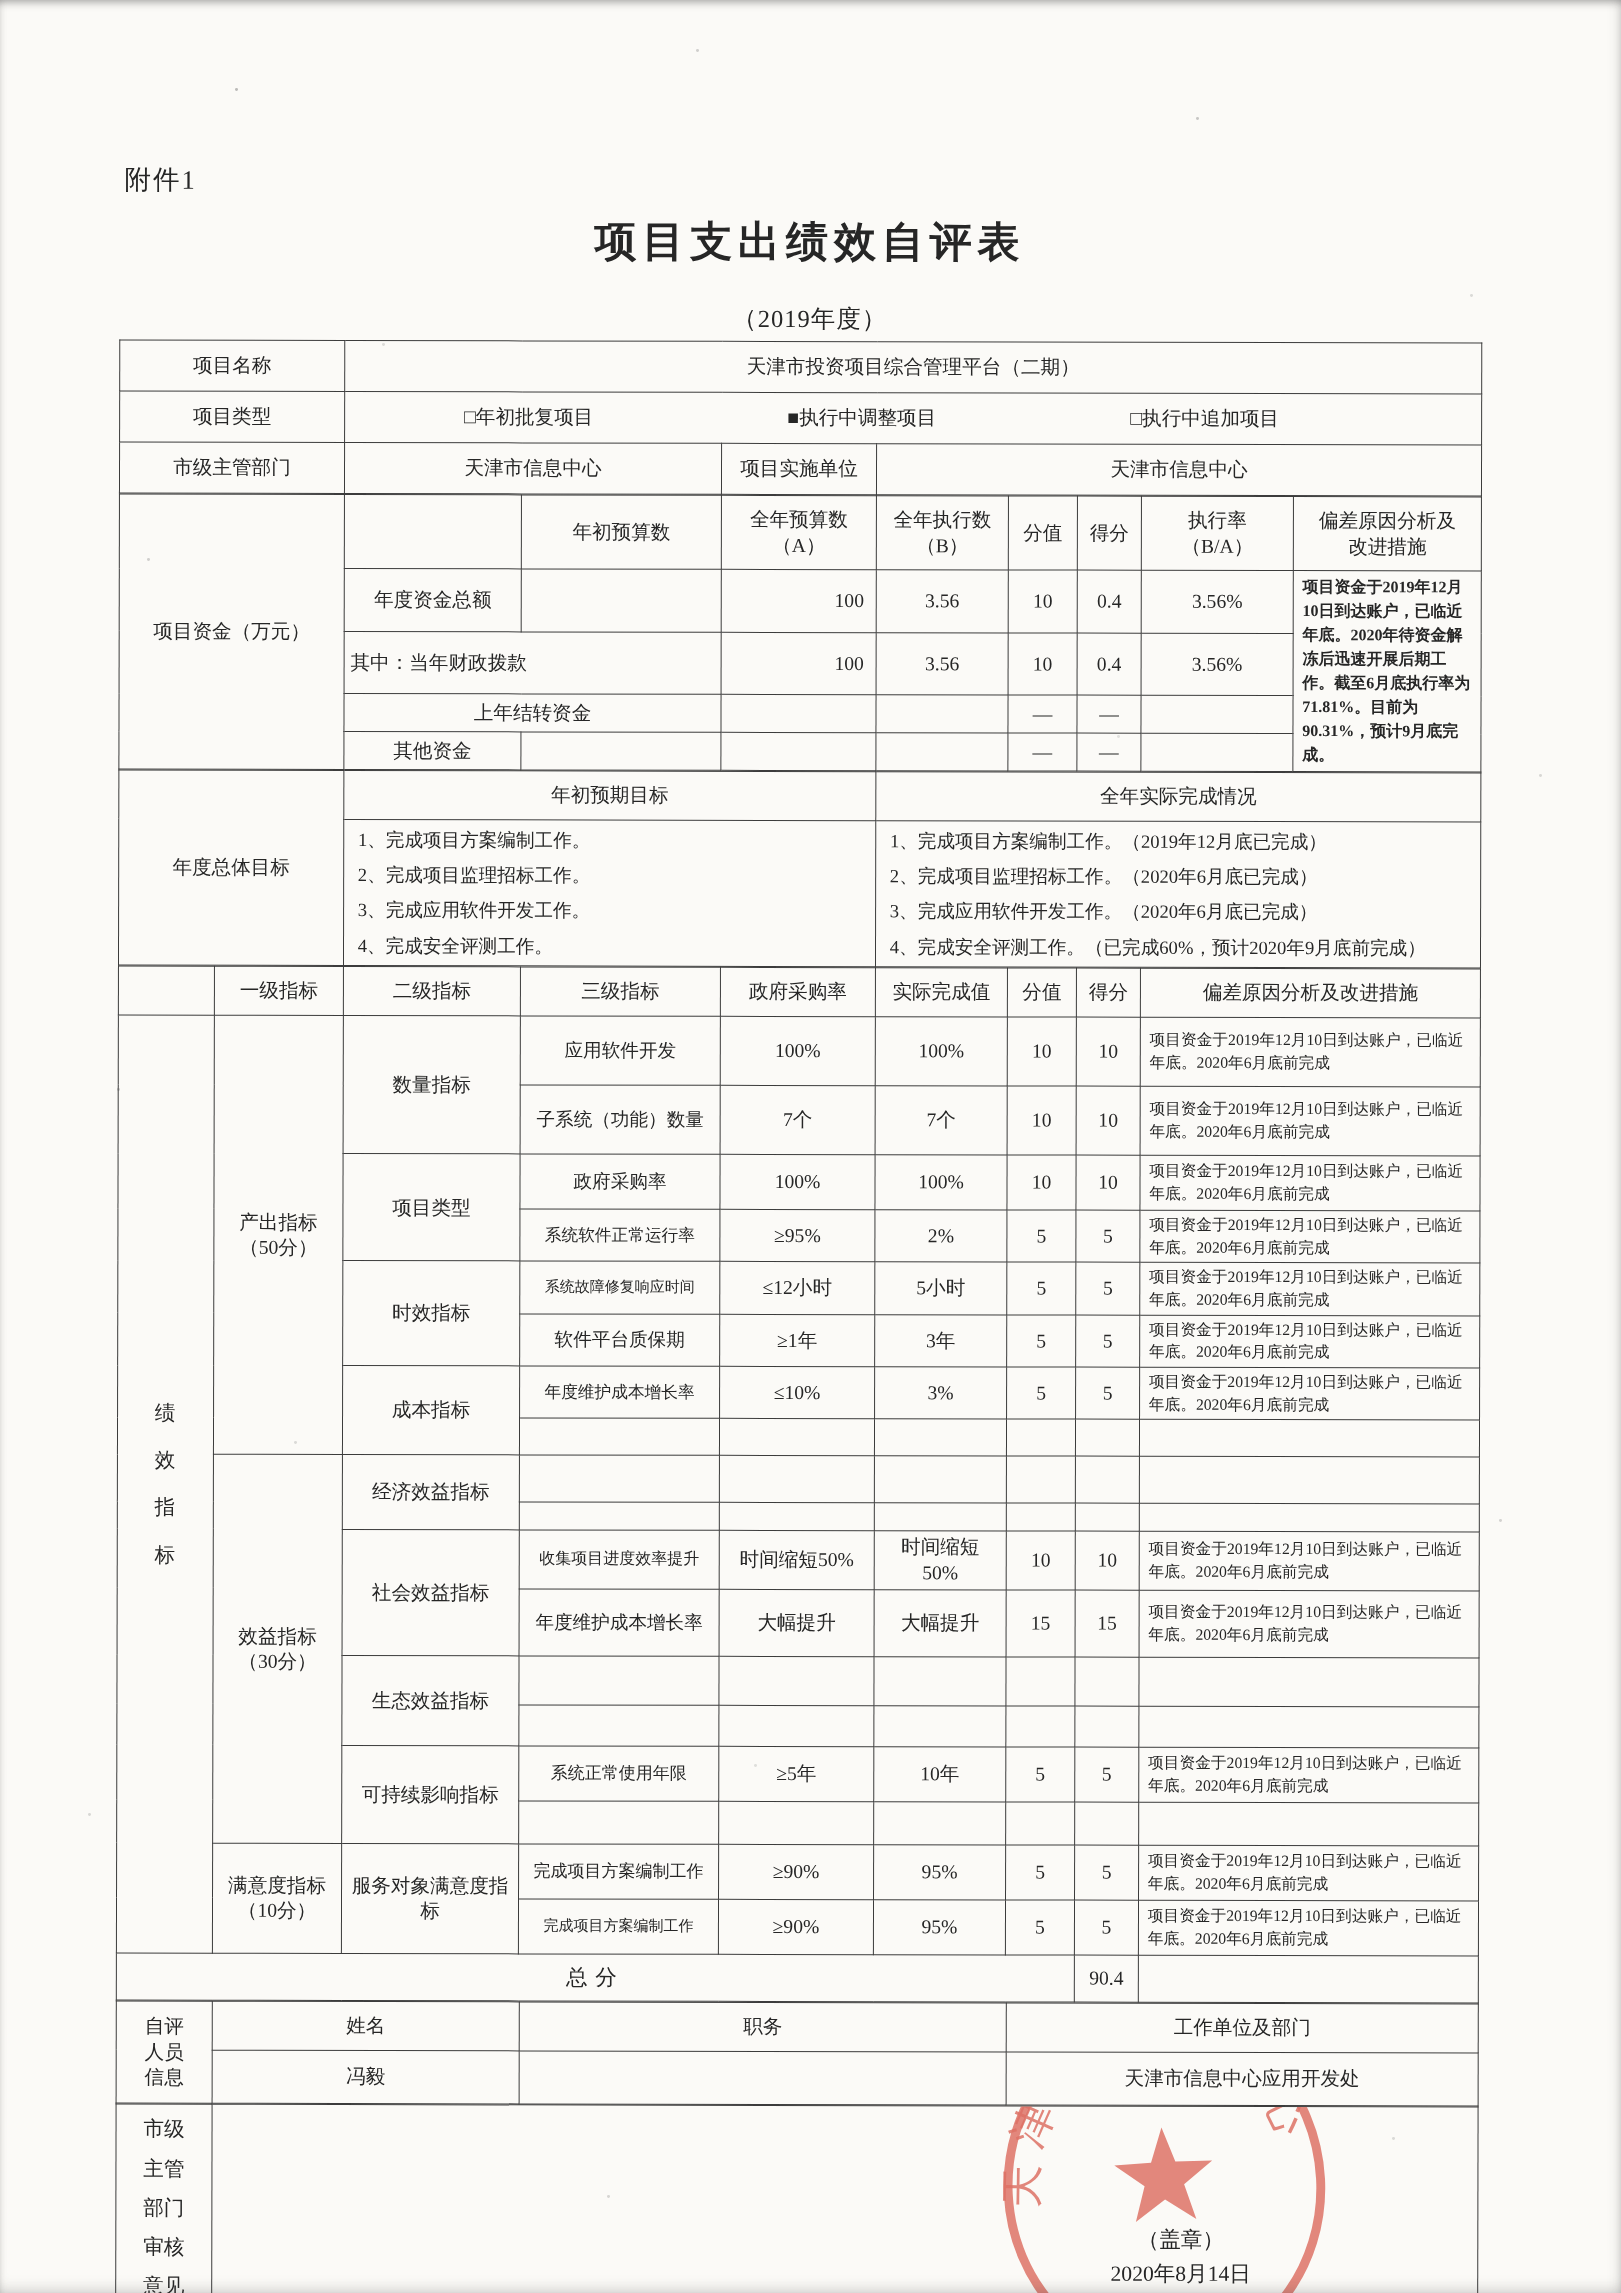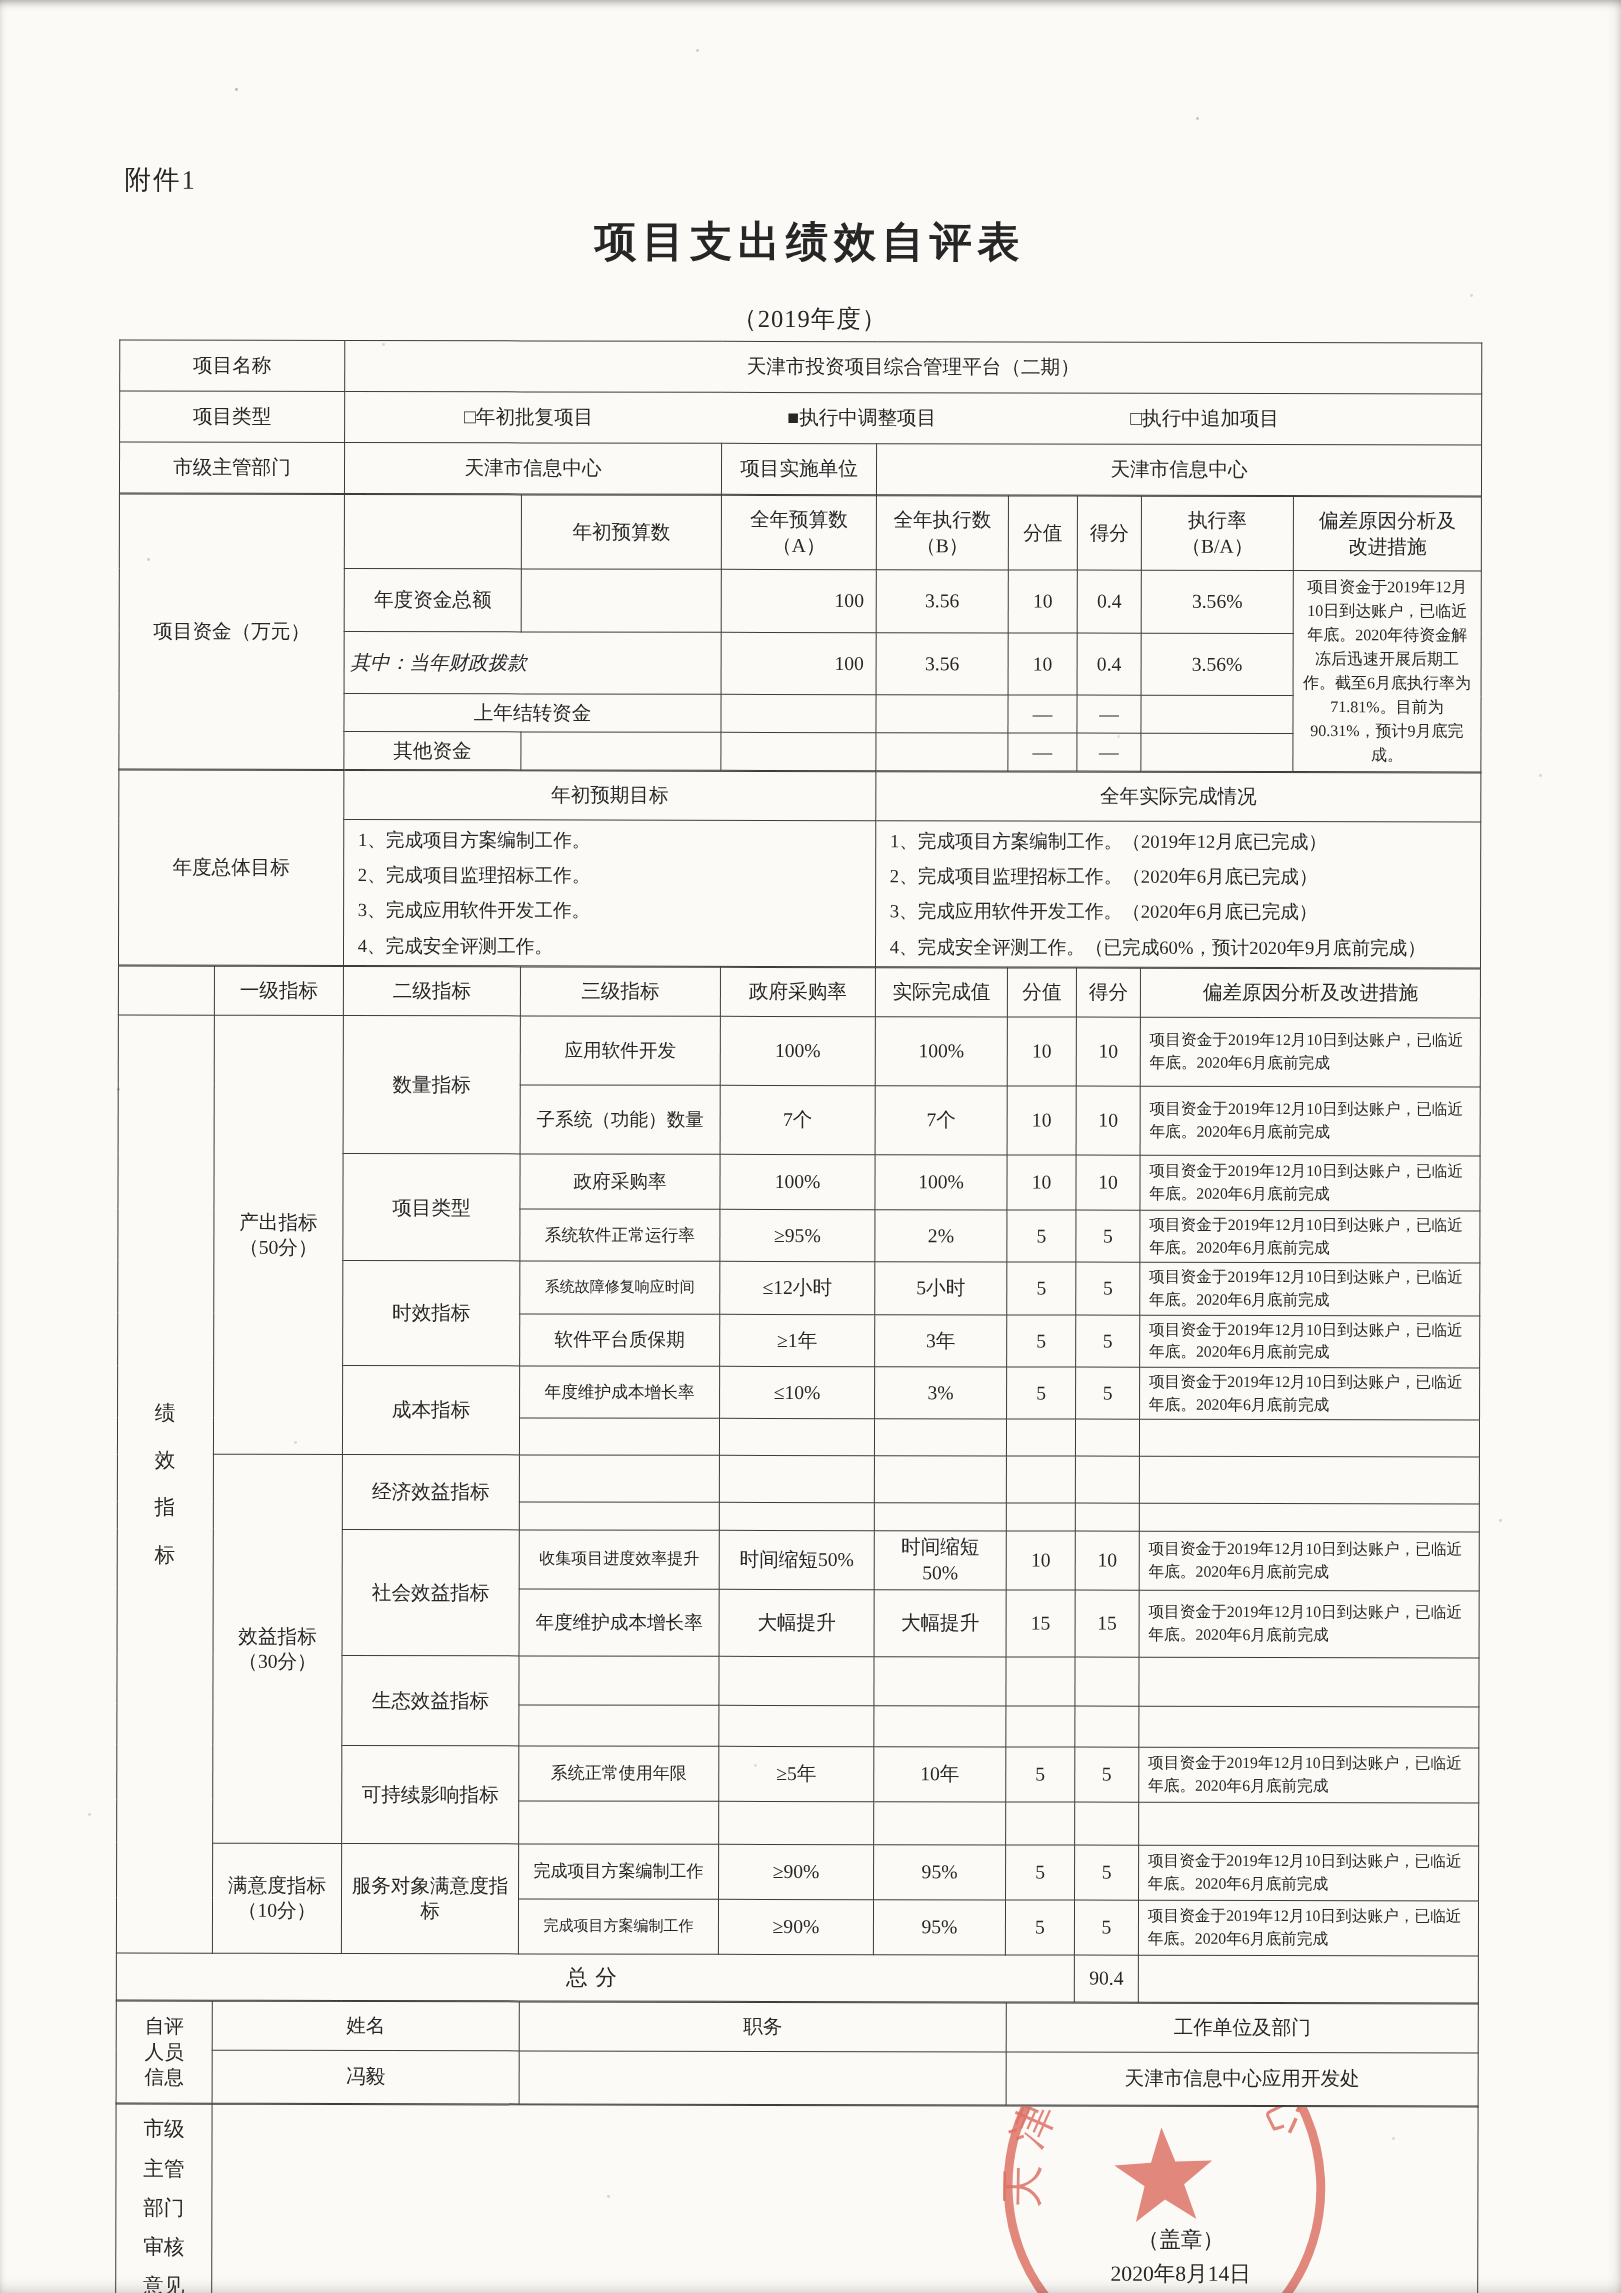--- a/index.html
+++ b/index.html
@@ -33,25 +33,25 @@
   .attach{position:absolute;left:125px;top:163px;font-size:26.5px;letter-spacing:2px;}
   .title{position:absolute;left:0;top:214px;width:1621px;text-align:center;
          font-size:42px;font-weight:bold;letter-spacing:5.9px;}
   .subtitle{position:absolute;left:0;top:302px;width:1621px;text-align:center;
          font-size:24.5px;letter-spacing:1px;}
   .tables{position:absolute;left:120px;top:341px;width:1362px;}
   table{border-collapse:collapse;table-layout:fixed;width:1362px;}
   td{border:1.6px solid #3c3c3c;text-align:center;vertical-align:middle;
      padding:2px 5.9px;font-size:19.6px;line-height:1.3;overflow:hidden;}
   table{border-top:1px solid #3c3c3c;border-bottom:1px solid #3c3c3c;}
-  .left{text-align:left;font-style:italic;}
+  .left{text-align:left;}
   .pre{white-space:pre-line;}
   .num-right{text-align:right;padding-right:11.8px;}
   .remark{font-size:15.7px;text-align:left;line-height:1.45;padding:2.9px 8.8px;}
-  .remark-big{font-size:16px;text-align:center;line-height:1.5;padding:3.9px 8.8px;vertical-align:middle;}
+  .remark-big{font-size:16px;text-align:left;line-height:1.5;padding:3.9px 8.8px;vertical-align:middle;font-weight:bold;}
   .goal-list{font-size:18.6px;text-align:left;line-height:1.9;padding-left:13.7px;}
   .hdr{font-size:19.6px;}
   .lv3{font-size:18.6px;}
   .lv3.sm{font-size:15px;}
   .side-vert{font-size:20.6px;line-height:2.3;letter-spacing:1px;}
   .type-opts{display:flex;justify-content:space-between;padding:0 196px 0 113px;}
   .score-cell{font-size:19.6px;}
   .total-label{font-size:21.6px;letter-spacing:7.8px;}
   .seal-wrap{position:relative;}
   .seal-note{position:absolute;left:851px;top:116px;width:235px;text-align:center;

